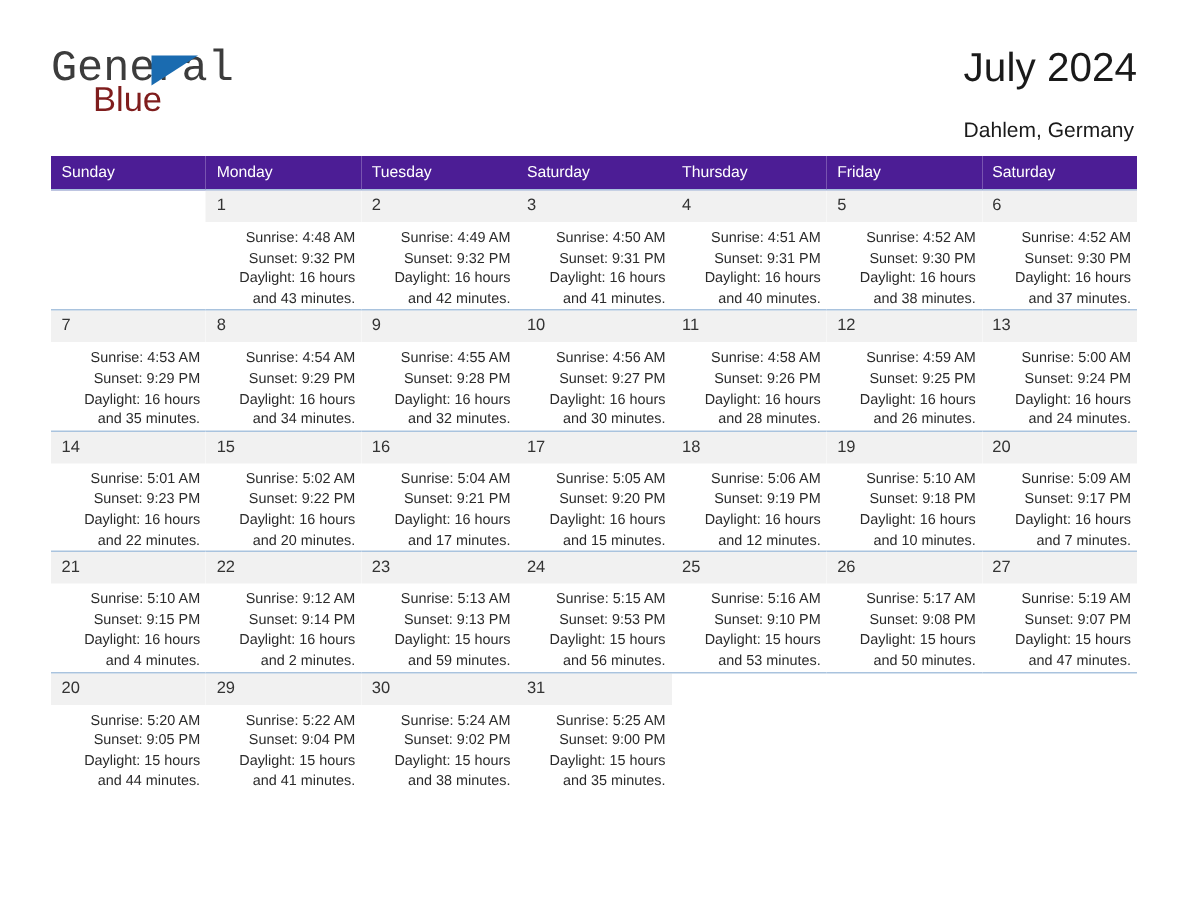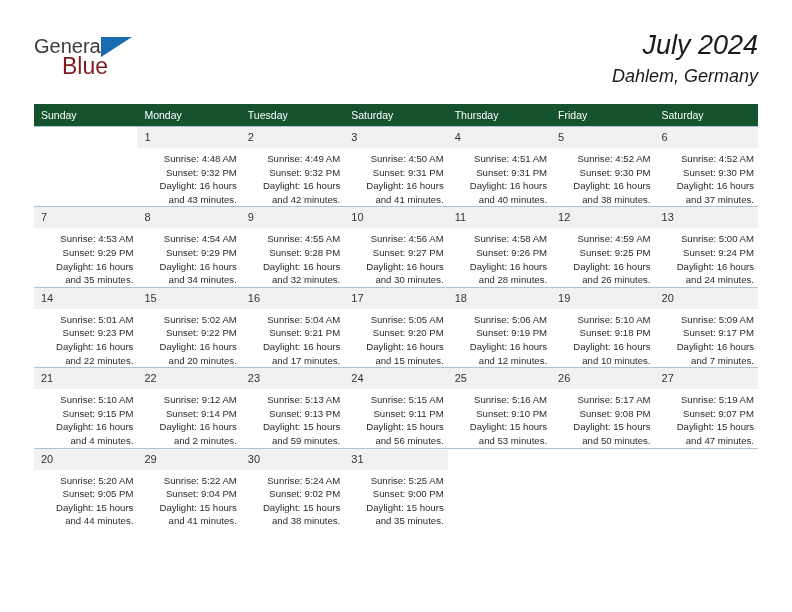--- a/index.html
+++ b/index.html
@@ -33,24 +33,25 @@
     position: absolute;
     left: 0;
     top: 6px;
     width: 230px;
     height: 60px;
   }
   .brand-general {
     position: absolute;
     left: 0;
     top: 0;
-    font-size: 20px;
+    font-size: 29px;
     color: #3c3c3c;
     letter-spacing: 0px;
     line-height: 24px;
+    font-family: Liberation Mono, monospace;
   }
   .brand-blue {
     position: absolute;
     left: 28px;
     top: 20px;
     font-size: 23px;
     color: #7f1d1d;
     line-height: 24px;
   }
   .brand-flag {
@@ -60,48 +61,47 @@
     width: 0;
     height: 0;
     border-left: 31px solid #1a6bb0;
     border-bottom: 20px solid transparent;
   }
 
   .title-block {
     position: absolute;
     right: 0;
     top: 0;
-    text-align: right;
-    font-style: italic;
+    text-align: left;
   }
   .title-month {
     font-size: 27px;
     color: #1a1a1a;
     line-height: 34px;
     white-space: nowrap;
   }
   .title-location {
-    font-size: 18px;
+    font-size: 14px;
     color: #1a1a1a;
     line-height: 22px;
-    margin-top: 3px;
+    margin-top: 13px;
     white-space: nowrap;
   }
 
   
   .calendar {
     position: absolute;
     left: 34px;
     top: 104px;
     width: 724px;
     border-collapse: collapse;
     table-layout: fixed;
   }
   .calendar th {
-    background: #14532d;
+    background: #4c1d95;
     color: #ffffff;
     font-size: 10.5px;
     font-weight: normal;
     text-align: left;
     padding: 5px 0 5px 7px;
     height: 12px;
     border: none;
   }
   .calendar td {
     vertical-align: top;
@@ -387,21 +387,21 @@
               <div>Sunrise: 5:13 AM</div>
               <div>Sunset: 9:13 PM</div>
               <div>Daylight: 15 hours</div>
               <div>and 59 minutes.</div>
             </div>
           </td>
           <td class="">
             <span class="daynum">24</span>
             <div class="lines">
               <div>Sunrise: 5:15 AM</div>
-              <div>Sunset: 9:11 PM</div>
+              <div>Sunset: 9:53 PM</div>
               <div>Daylight: 15 hours</div>
               <div>and 56 minutes.</div>
             </div>
           </td>
           <td class="">
             <span class="daynum">25</span>
             <div class="lines">
               <div>Sunrise: 5:16 AM</div>
               <div>Sunset: 9:10 PM</div>
               <div>Daylight: 15 hours</div>

